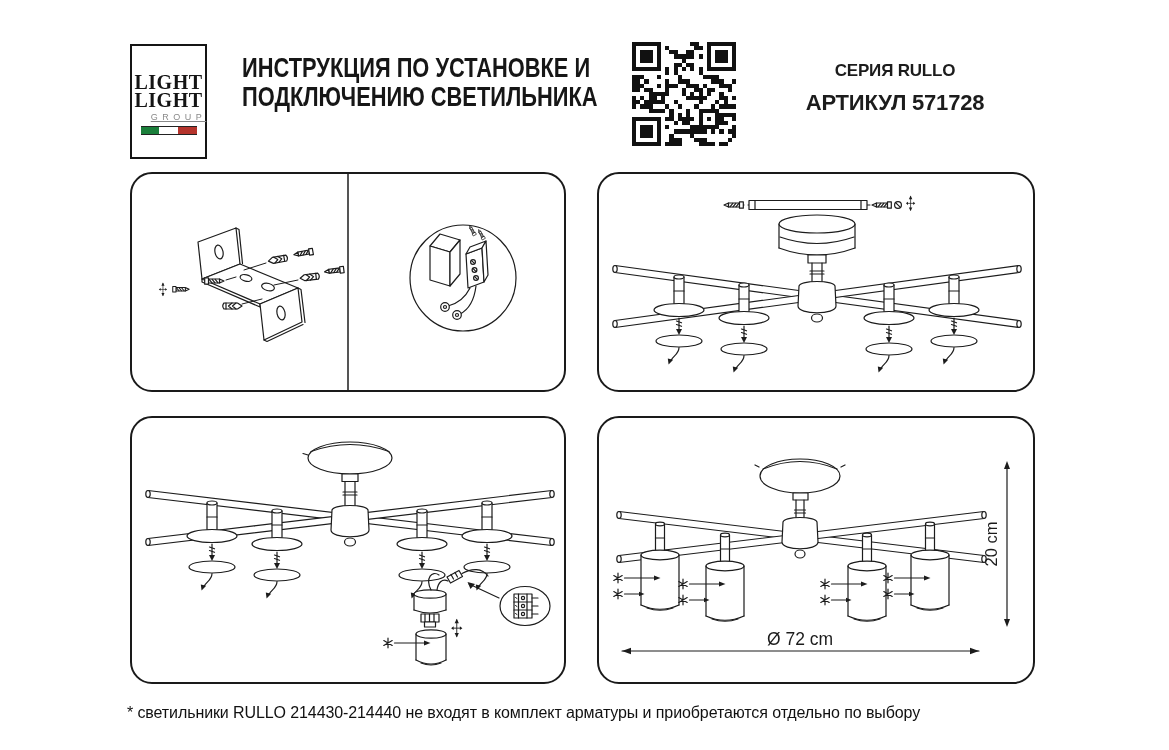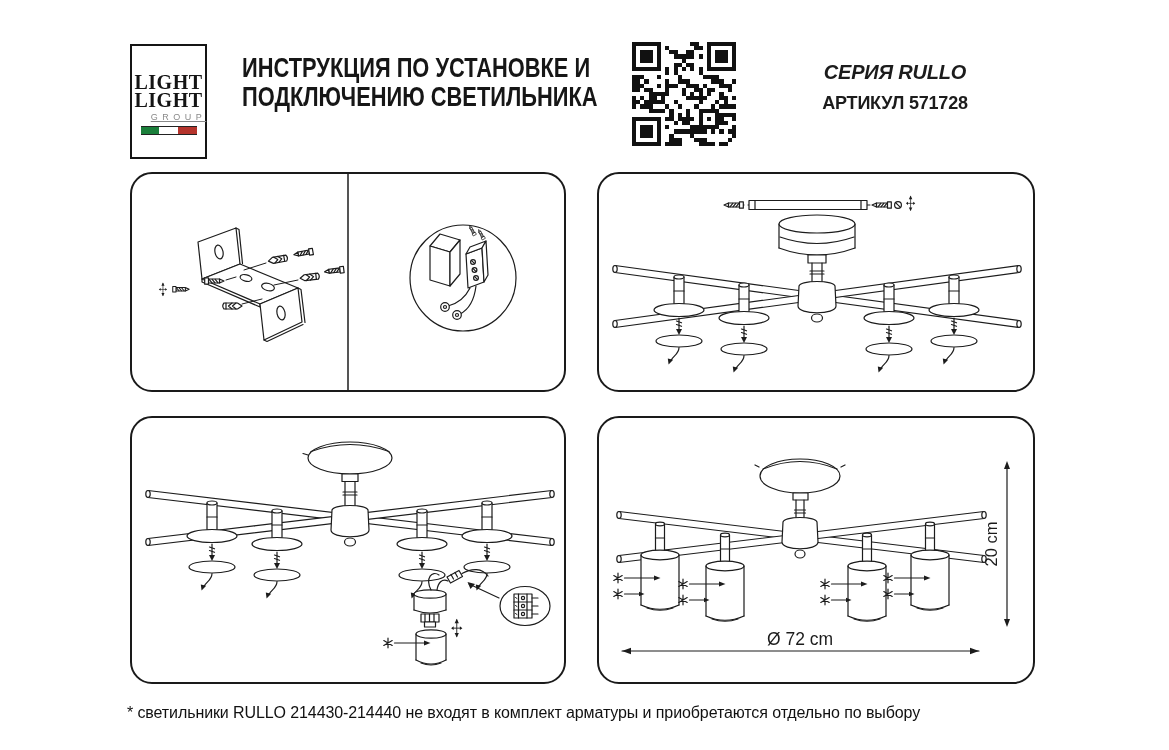--- a/index.html
+++ b/index.html
@@ -15,22 +15,22 @@
   .logo-flag{width:56px;height:7px;margin-top:4px;border-top:1.5px solid #222;border-bottom:1.5px solid #222;
              display:flex;}
   .logo-flag .g{flex:1;background:#1b7f3b;}
   .logo-flag .w{flex:1;background:#ffffff;}
   .logo-flag .r{flex:1;background:#b5342c;}
   .title-block{position:absolute;left:242px;top:53px;}
   .title-line{font-weight:bold;font-size:28px;line-height:29px;white-space:nowrap;
               transform:scaleX(.78);transform-origin:left top;letter-spacing:0;color:#161616;}
   .qr-wrap{position:absolute;left:630px;top:42px;width:108px;height:104px;}
   .series-block{position:absolute;left:770px;top:61px;width:250px;text-align:center;}
-  .series-label{font-weight:bold;font-size:20px;letter-spacing:-.2px;white-space:nowrap;font-style:italic;}
-  .article-label{font-weight:bold;font-size:18px;margin-top:9px;letter-spacing:-.2px;white-space:nowrap;}
+  .series-label{font-weight:bold;font-size:17px;letter-spacing:-.2px;white-space:nowrap;}
+  .article-label{font-weight:bold;font-size:22px;margin-top:9px;letter-spacing:-.2px;white-space:nowrap;}
   
   .panel{position:absolute;border:2px solid #1a1a1a;border-radius:22px;box-sizing:border-box;background:#fff;}
   .panel svg{position:absolute;left:0;top:0;}
   .stepnum{position:absolute;font-size:30px;font-weight:400;color:#1c1c1c;line-height:30px;}
   .footnote{position:absolute;left:127px;top:704px;font-size:16px;letter-spacing:-.1px;color:#111;
             white-space:nowrap;}
   svg text{font-family:"Liberation Sans",sans-serif;fill:#1c1c1c;}
 </style>
 </head>
 <body>

